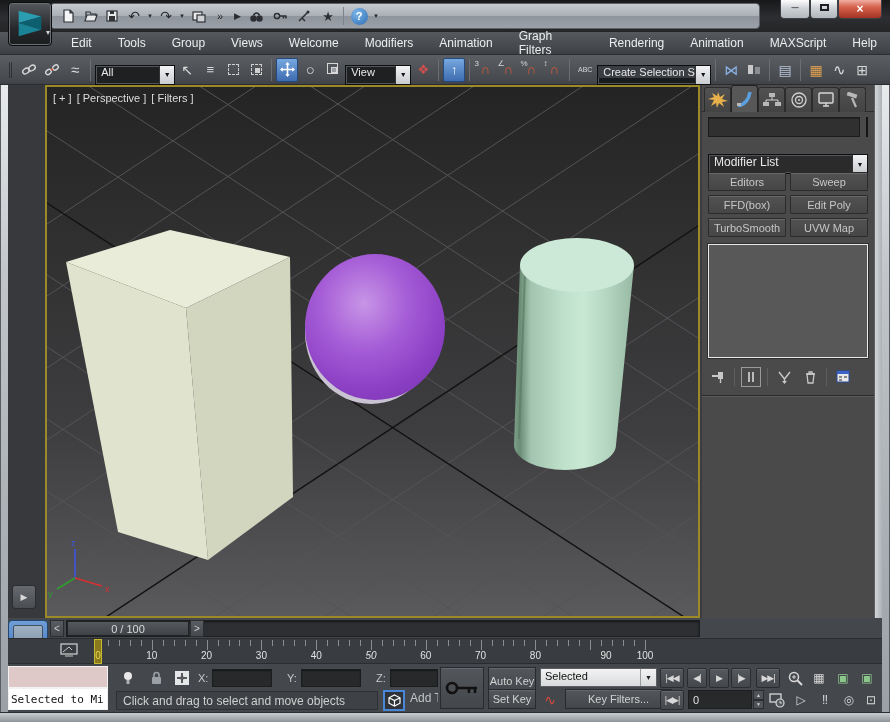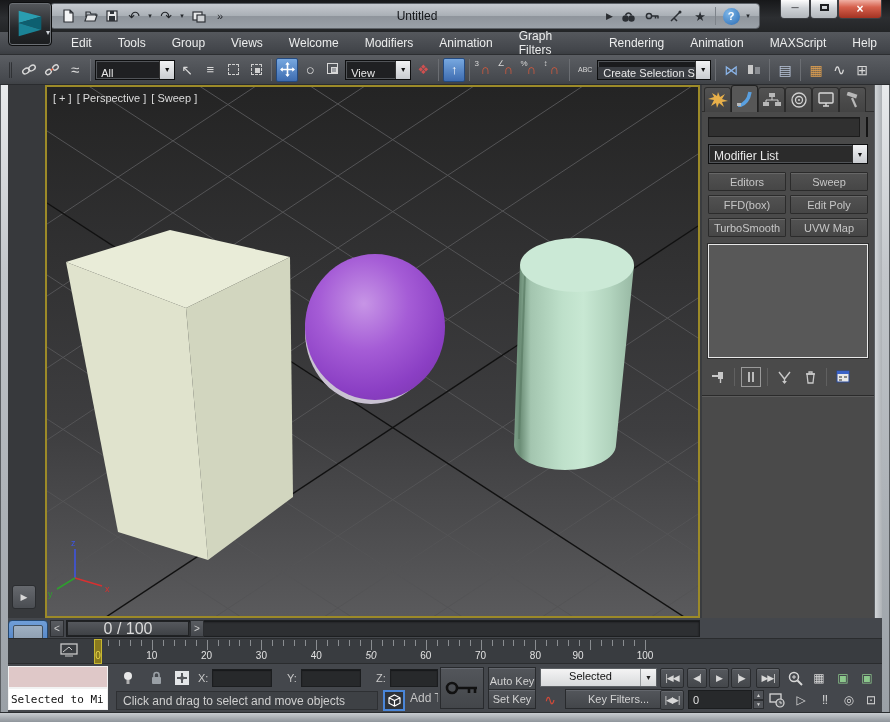--- a/index.html
+++ b/index.html
@@ -53,21 +53,21 @@
   
   .toolbar{position:absolute;left:0;top:55px;width:890px;height:30px;
      background:linear-gradient(180deg,#5b5e63,#46494e 85%,#3f4246);border-bottom:1px solid #2a2c2f;
      display:flex;align-items:center;padding-left:4px;gap:1px;}
   .grip{color:#2e3033;font-size:13px;margin:0 2px;}
   .t-ico{min-width:22px;height:24px;display:flex;align-items:center;justify-content:center;
      color:#d8d8d8;font-size:13px;cursor:pointer;border:1px solid transparent;border-radius:2px;position:relative;}
   .t-ico.active{background:linear-gradient(180deg,#77a8e0,#3e6cb0);border:1px solid #244a80;color:#fff;}
   .t-sep{width:1px;height:22px;background:#303237;border-right:1px solid #6b6e73;margin:0 3px;}
   .combo{height:20px;background:#1f2022;border:1px solid #0e0f10;box-shadow:inset 0 0 0 1px #515458;
-     display:flex;align-items:flex-end;cursor:pointer;}
+     display:flex;align-items:flex-start;cursor:pointer;margin-top:10px;}
   .combo .cb-txt{flex:1;font-size:11px;color:#e8e8e8;padding:0 5px;white-space:nowrap;overflow:hidden;}
   .combo .cb-arrow{width:15px;height:100%;display:flex;align-items:center;justify-content:center;
      font-size:7px;color:#111;background:linear-gradient(180deg,#f2f3f4,#c9ccd0);border-left:1px solid #333;}
   .dash-box{width:11px;height:11px;border:1px dashed #d0d0d0;}
   .dash-box.fill:after{content:"";display:block;width:5px;height:5px;background:#d0d0d0;margin:3px 0 0 3px;}
   .magnet{color:#e05a3a;font-size:13px;font-weight:bold;position:relative;}
   .magnet sup{color:#d8d8d8;font-size:8px;font-weight:normal;position:absolute;left:-6px;top:-3px;}
   .scale-ico{position:relative;width:13px;height:13px;}
   .scale-ico i{position:absolute;border:1px solid #d8d8d8;display:block;}
   .scale-ico i:first-child{left:0;top:0;width:11px;height:11px;}
@@ -117,21 +117,21 @@
   .layout-tab{position:absolute;left:8px;top:2px;width:40px;height:44px;border-radius:4px;
      background:linear-gradient(180deg,#6f9ed8,#3a6db4);border:1px solid #24476e;padding:4px;cursor:pointer;}
   .layout-tab .inner{width:100%;height:100%;background:linear-gradient(180deg,#9fb0c2,#76879a);
      border:1px solid #41505f;border-radius:2px;}
   .ts-btn{position:absolute;top:2px;width:14px;height:17px;background:linear-gradient(180deg,#595c61,#45484d);
      border:1px solid #2b2d30;color:#cfcfcf;font-size:10px;display:flex;align-items:center;justify-content:center;cursor:pointer;}
   .ts-track{position:absolute;left:66px;top:2px;width:634px;height:17px;background:#2d2f32;
      border:1px solid #1d1f21;box-shadow:inset 0 1px 2px #141517;}
   .ts-handle{position:absolute;left:0;top:0;width:122px;height:15px;cursor:pointer;
      background:linear-gradient(180deg,#55585d,#3f4246);border:1px solid #202224;
-     color:#dadada;font-size:16px;display:flex;align-items:center;justify-content:center;}
+     color:#dadada;font-size:11px;display:flex;align-items:center;justify-content:center;}
   .trackbar{position:absolute;left:0;top:20px;width:882px;height:26px;background:#393c40;
      border-top:1px solid #2a2c2e;border-bottom:1px solid #2a2c2e;}
   .minicurve{position:absolute;left:60px;top:4px;width:20px;height:16px;cursor:pointer;}
   .ruler-tick{position:absolute;width:1px;background:#8a8d91;top:1px;}
   .ruler-num{position:absolute;top:11px;font-size:10px;color:#e2e2e2;transform:translateX(-50%);}
   .frame-marker{position:absolute;left:94px;top:0;width:8px;height:25px;background:#8a7a1e;
      border:1px solid #c8b830;cursor:pointer;z-index:3;}
   .marker-num{position:absolute;left:98px;top:11px;transform:translateX(-50%);font-size:10px;color:#e8d84a;z-index:4;}
 
   
@@ -149,21 +149,21 @@
      border:2px solid #4a86d8;display:flex;align-items:center;justify-content:center;cursor:pointer;}
   .addtime{position:absolute;left:410px;top:27px;font-size:12px;color:#c4c4c4;width:28px;overflow:hidden;white-space:nowrap;}
   .key-btn{position:absolute;left:440px;top:3px;width:44px;height:42px;cursor:pointer;
      background:linear-gradient(180deg,#53565b,#43464a);border:1px solid #282a2d;box-shadow:inset 0 1px 0 #656870;
      display:flex;align-items:center;justify-content:center;}
   .gray-btn{background:linear-gradient(180deg,#53565b,#43464a);border:1px solid #282a2d;
      box-shadow:inset 0 1px 0 #63666c;color:#d2d2d2;font-size:11px;display:flex;align-items:center;
      justify-content:center;cursor:pointer;position:absolute;}
   .sel-combo{position:absolute;left:540px;top:4px;width:117px;height:19px;display:flex;cursor:pointer;
      background:linear-gradient(180deg,#f4f4f4,#d8dadc);border:1px solid #5c6064;}
-  .sel-combo .txt{flex:1;font-size:11px;color:#111;padding:1px 4px;text-align:center;}
+  .sel-combo .txt{flex:1;font-size:11px;color:#111;padding:1px 4px;}
   .sel-combo .arr{width:16px;display:flex;align-items:center;justify-content:center;font-size:7px;color:#222;border-left:1px solid #9a9da0;}
   .curve-ico{position:absolute;left:540px;top:26px;width:20px;height:20px;color:#d04a3a;font-size:14px;
      display:flex;align-items:center;justify-content:center;cursor:pointer;}
   .pb{position:absolute;height:20px;display:flex;align-items:center;justify-content:center;cursor:pointer;
      color:#d8d8d8;font-size:9px;letter-spacing:-1px;background:linear-gradient(180deg,#55585d,#44474b);
      border:1px solid #2a2c2f;box-shadow:inset 0 1px 0 #64676c;border-radius:2px;}
   .nav-ico{position:absolute;width:22px;height:20px;display:flex;align-items:center;justify-content:center;
      cursor:pointer;color:#d8d8d8;font-size:12px;}
   .nav-ico.green{color:#8cc88c;}
   .frame-field{position:absolute;left:688px;top:26px;width:64px;height:19px;background:#27292b;
@@ -211,21 +211,20 @@
         </span>
       <span class="qat-icon">
         <svg width="15" height="14" viewBox="0 0 15 14">
             <rect x="2" y="3" width="9" height="8" fill="#e8e9ea" stroke="#2f3338" stroke-width="1.2"></rect>
             <rect x="6" y="6" width="8" height="7" fill="#cfd2d5" stroke="#2f3338" stroke-width="1.2"></rect>
           </svg>
       </span>
       <span class="qat-icon" style="font-size:11px;">
           <span>»</span>
         </span>
-      <span class="win-title">Untitled</span>
       <span class="pre-search">
           <span>▶</span>
         </span>
       <span class="tb-ico">
         <svg width="15" height="13" viewBox="0 0 15 13">
             <circle cx="4.5" cy="8.5" r="3.2" fill="#2b2f34"></circle>
             <circle cx="10.5" cy="8.5" r="3.2" fill="#2b2f34"></circle>
             <path d="M4.5,5 q3,-4 6,0" fill="none" stroke="#2b2f34" stroke-width="1.6"></path>
           </svg>
       </span>
@@ -402,21 +401,21 @@
     <div class="left-strip">
       <span class="vp-flyout">
           <span>▶</span>
         </span>
     </div>
 
     <div class="viewport">
       <div class="vp-label">
         <span>[ + ]</span>
         <span>[ Perspective ]</span>
-        <span>[ Sweep ]</span>
+        <span>[ Filters ]</span>
       </div>
       <svg width="651" height="529" viewBox="0 0 651 529">
         <defs>
           <linearGradient id="bgG" x1="0" y1="0" x2="0" y2="1">
             <stop offset="0" stop-color="#242424"></stop>
               <stop offset="0.65" stop-color="#3e3e40"></stop>
               <stop offset="1" stop-color="#5a5a5c"></stop>
           </linearGradient>
           <radialGradient id="sphG" cx="0.42" cy="0.34" r="0.8">
             <stop offset="0" stop-color="#c795e6"></stop>
@@ -674,21 +673,21 @@
         <span class="ruler-tick" style="left: 634.04px; height: 6px;"></span>
         <span class="ruler-tick" style="left: 645px; height: 10px;"></span>
         <span class="ruler-num" style="left: 151.8px;">10</span>
         <span class="ruler-num" style="left: 206.6px;">20</span>
         <span class="ruler-num" style="left: 261.4px;">30</span>
         <span class="ruler-num" style="left: 316.2px;">40</span>
         <span class="ruler-num" style="left: 371px; font-style: italic;">50</span>
         <span class="ruler-num" style="left: 425.8px;">60</span>
         <span class="ruler-num" style="left: 480.6px;">70</span>
         <span class="ruler-num" style="left: 535.4px;">80</span>
-        <span class="ruler-num" style="left: 578px;">90</span>
+        <span class="ruler-num" style="left: 606px;">90</span>
         <span class="ruler-num" style="left: 645px;">100</span>
       </div>
 
     <div class="status">
       <div class="listener-pink"></div>
       <div class="listener-white">
           <span>Selected to Mi</span>
         </div>
 
       <span class="st-ico" style="left:118px;top:4px;">

